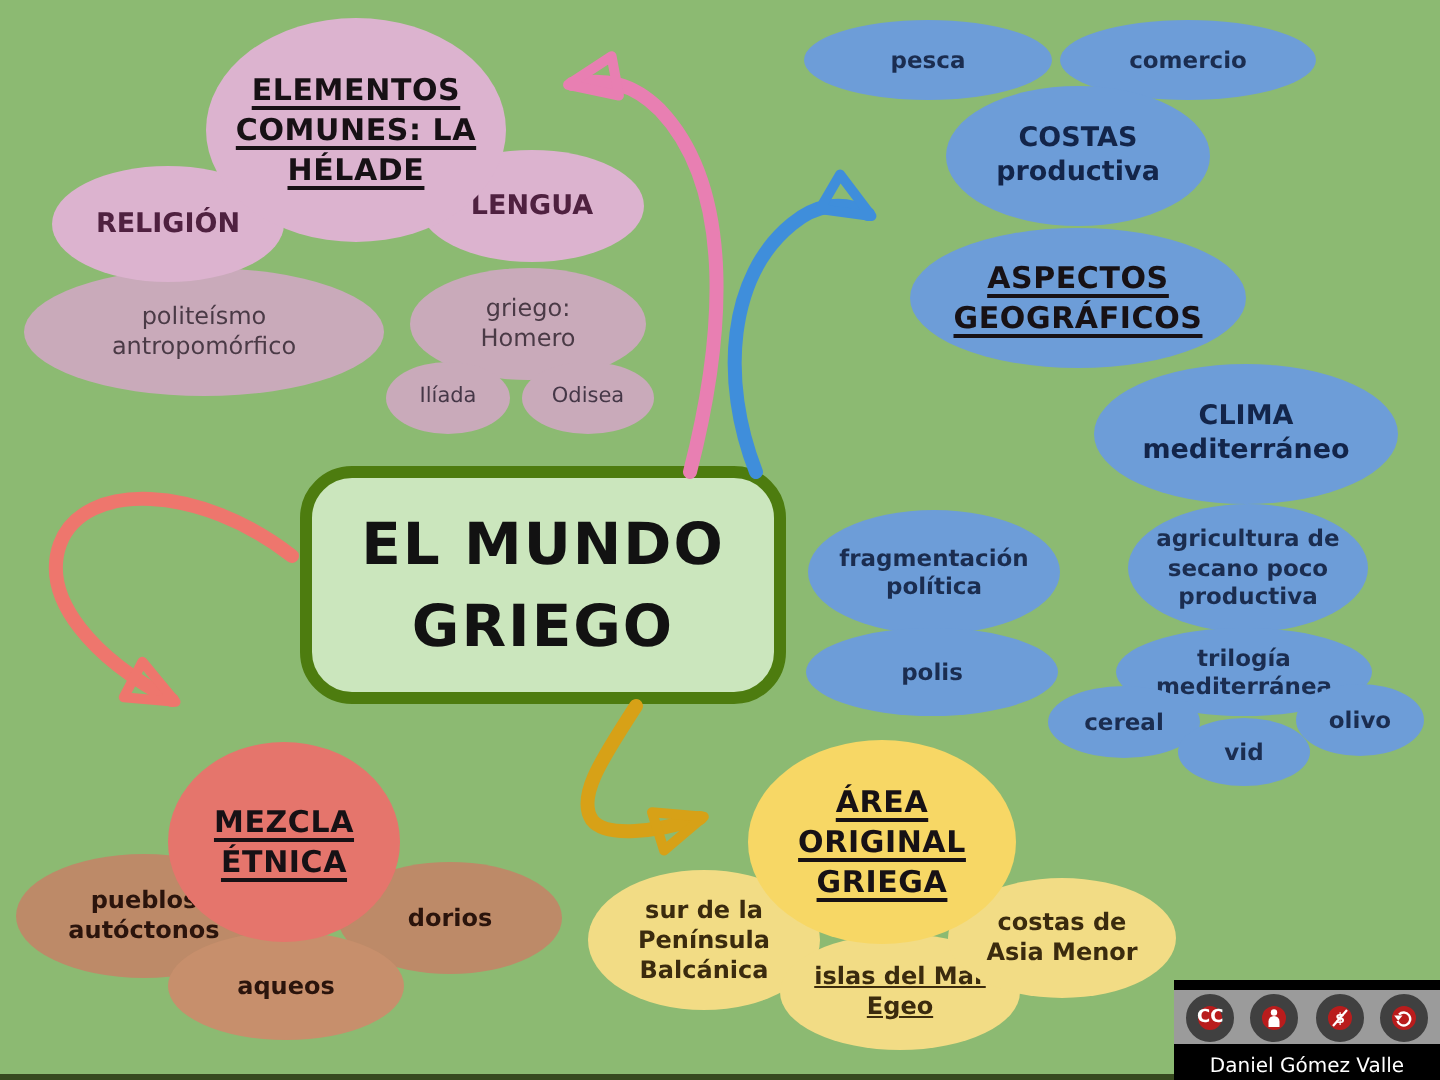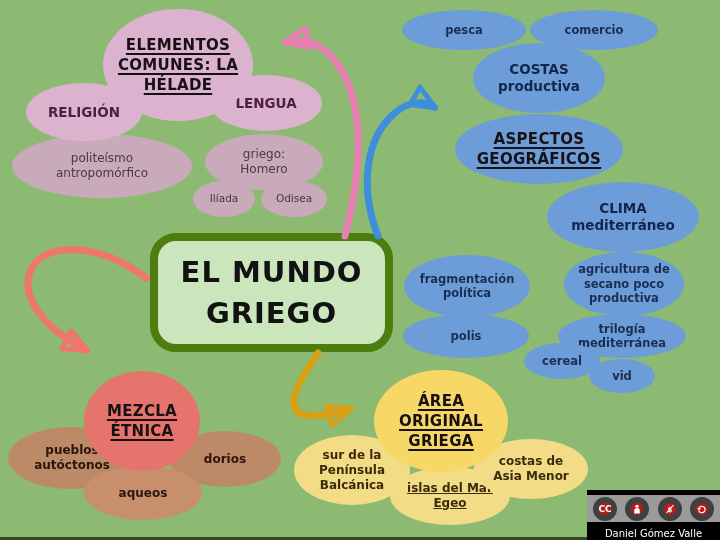--- a/index.html
+++ b/index.html
@@ -53,21 +53,21 @@
   .n-dorios{left:169px;top:431px;width:112px;height:56px;}
   .n-aqueos{left:84px;top:466px;width:118px;height:54px;}
   .n-mezcla{left:84px;top:371px;width:116px;height:100px;}
   
   .n-sur{left:294px;top:435px;width:116px;height:70px;}
   .n-islas{left:390px;top:467px;width:120px;height:58px;text-decoration:underline;}
   .n-costas-asia{left:474px;top:439px;width:114px;height:60px;}
   .n-area{left:374px;top:370px;width:134px;height:102px;}
   
   .center-box{position:absolute;left:150px;top:233px;width:243px;height:119px;background:#cbe6bd;
-              border:8px solid #4d7c0f;border-radius:26px;box-sizing:border-box;
+              border:6px solid #4d7c0f;border-radius:26px;box-sizing:border-box;
               display:flex;align-items:center;justify-content:center;text-align:center;}
   .center-box span{font-weight:700;font-size:29px;letter-spacing:1px;color:#121212;
                    white-space:pre-line;line-height:1.4;}
   .arrows{position:absolute;left:0;top:0;width:720px;height:540px;pointer-events:none;}
   
   .cc-badge{position:absolute;right:0;bottom:0;width:133px;height:50px;background:#000;}
   .cc-strip{position:absolute;left:0;top:5px;width:133px;height:27px;background:#9b9b9b;
             display:flex;align-items:center;justify-content:space-around;padding:0 2px;box-sizing:border-box;}
   .cc-circle{width:24px;height:24px;border-radius:50%;background:#b91c1c;border:6px solid #404040;
              box-sizing:border-box;display:flex;align-items:center;justify-content:center;}
@@ -100,20 +100,21 @@
 productiva</div>
   <div class="bubble blueB n-fragmentacion t-blue-sub">fragmentación
 política</div>
   <div class="bubble blueB n-polis t-blue-sub">polis</div>
   <div class="bubble blueB n-agricultura t-blue-sub">agricultura de
 secano poco
 productiva</div>
   <div class="bubble blueB n-trilogia t-blue-sub">trilogía
 mediterránea</div>
   <div class="bubble blueB n-cereal t-blue-sub">cereal</div>
+  <div class="bubble blueB n-olivo t-blue-sub">olivo</div>
   <div class="bubble blueB n-vid t-blue-sub">vid</div>
   <div class="bubble blueB n-clima t-blue-big">CLIMA
 mediterráneo</div>
   <div class="bubble blueB n-aspectos">
     <span class="u t-comic">ASPECTOS
 GEOGRÁFICOS</span>
   </div>
 
   <div class="bubble tanB n-pueblos t-red-sub">pueblos
 autóctonos</div>

